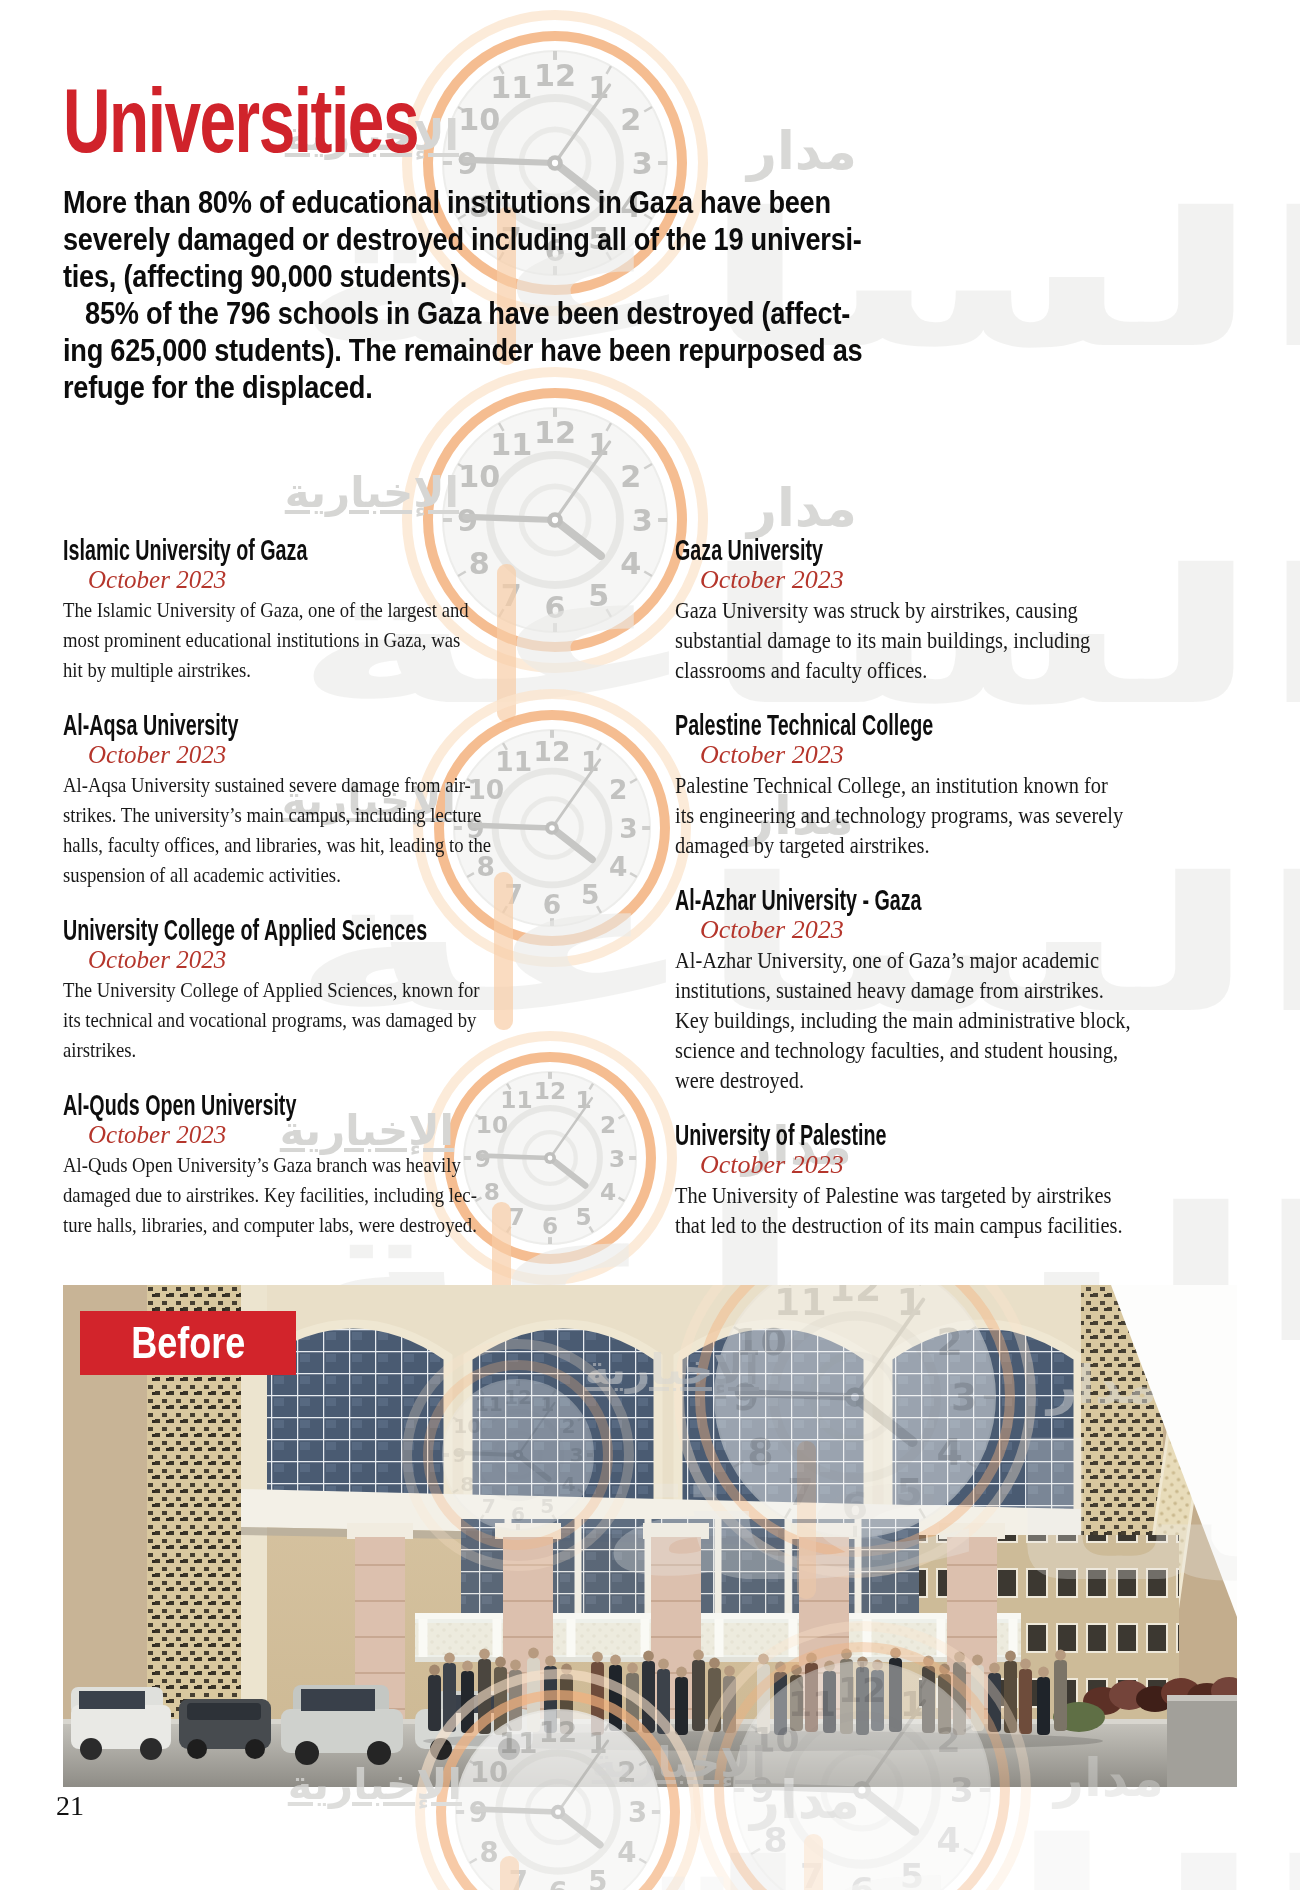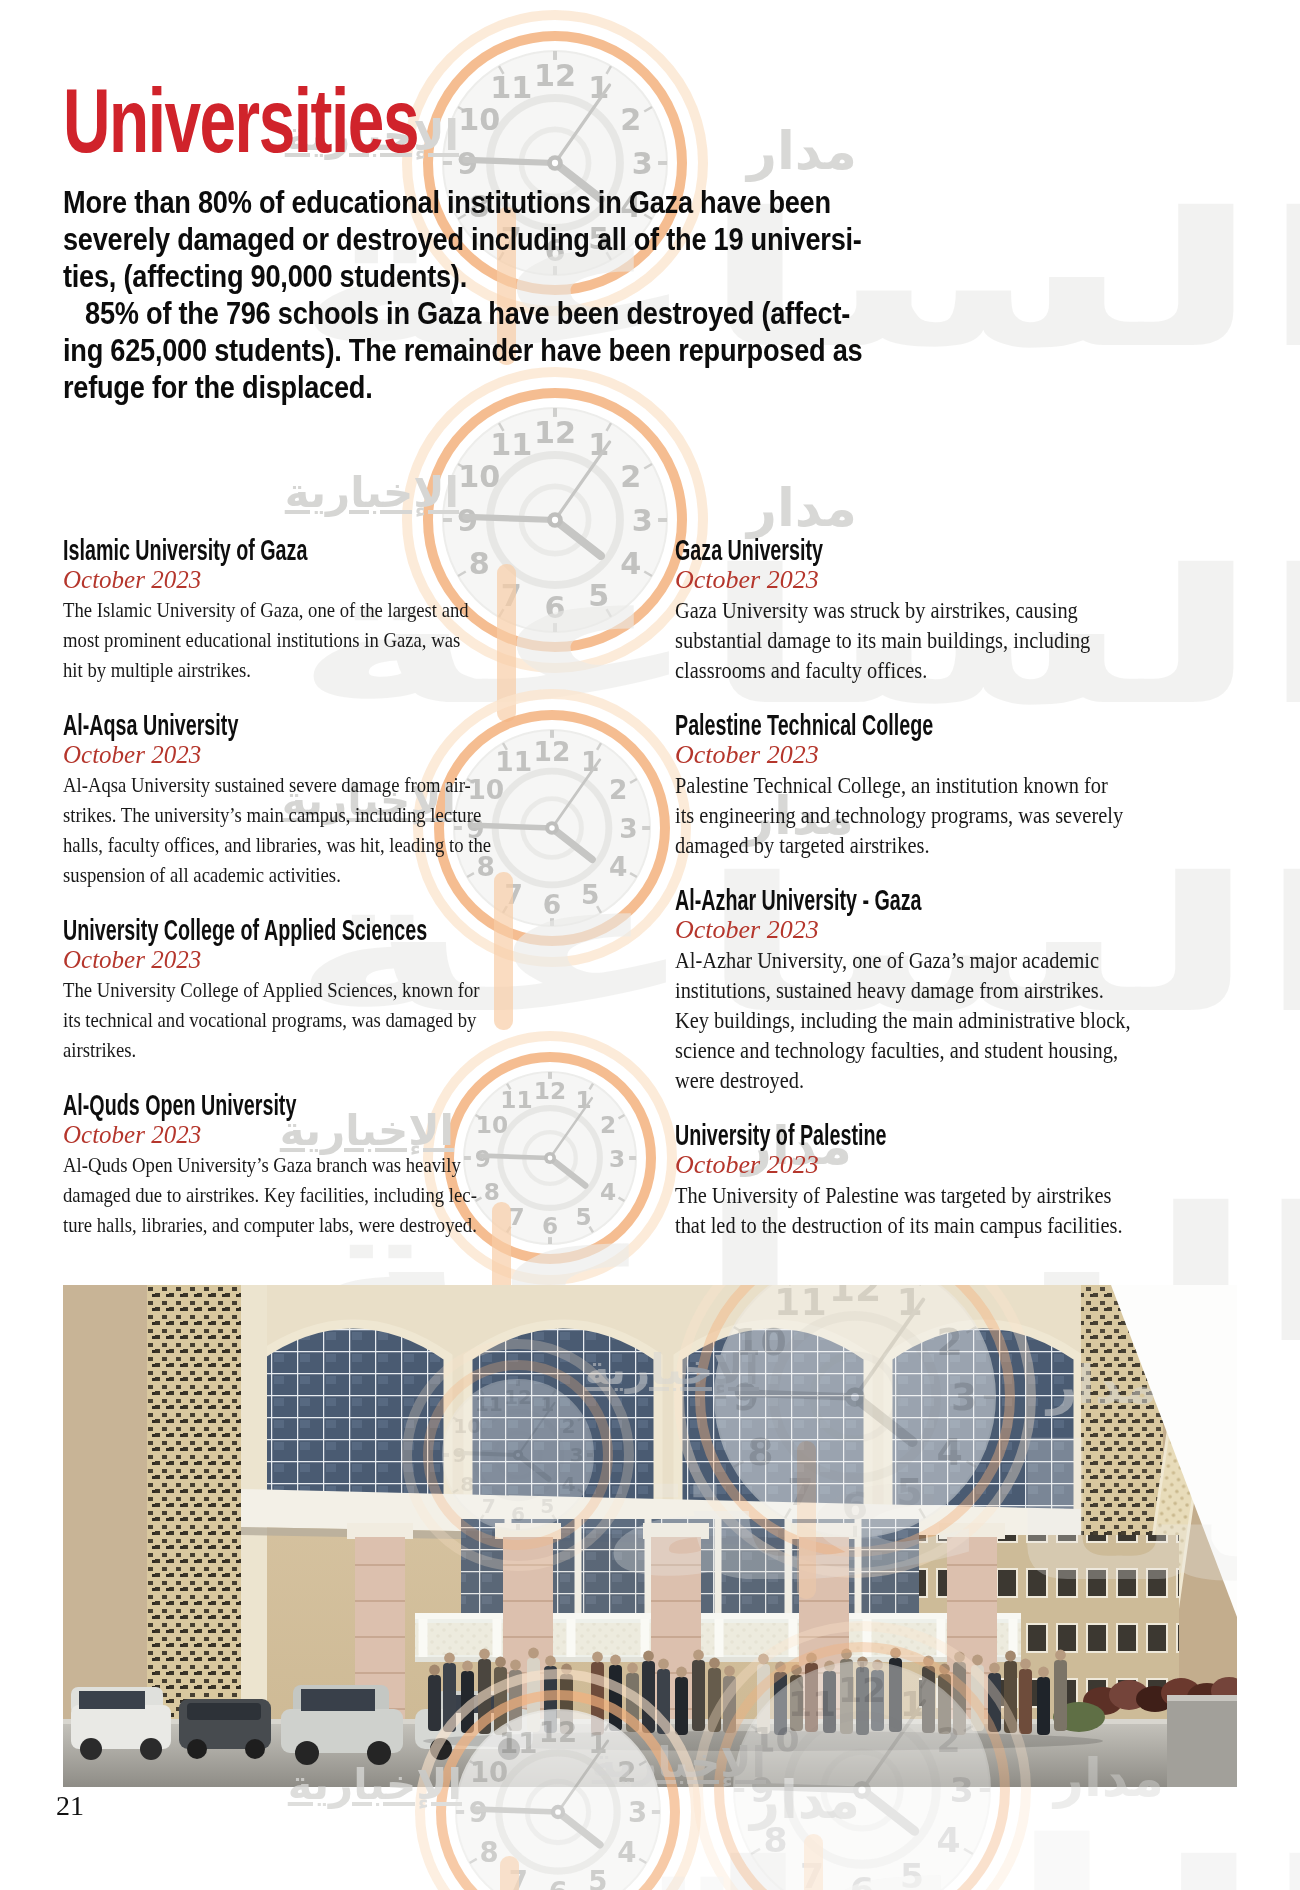--- a/index.html
+++ b/index.html
@@ -25,21 +25,21 @@
   .intro{position:absolute;left:63px;top:184px;width:1190px;z-index:3;font-weight:bold;font-size:32px;
          line-height:37px;color:#0c0c0c;letter-spacing:-.3px;transform:scaleX(.85);transform-origin:0 0;}
   .intro p{margin:0;white-space:pre-line;}
   .intro .p2{text-indent:26px;}
   .col{position:absolute;top:535px;z-index:3;}
   .col-left{left:63px;width:585px;}
   .col-right{left:675px;width:545px;}
   .entry{margin:0 0 25px 0;}
   .ehead{margin:0;font-size:29px;line-height:30px;font-weight:bold;color:#0e0e0e;
          transform:scaleX(.68);transform-origin:0 0;white-space:nowrap;letter-spacing:0;}
-  .edate{font-family:"Liberation Serif",serif;font-style:italic;font-size:25px;line-height:30px;color:#b5362c;}
+  .edate{font-family:"Liberation Serif",serif;font-style:italic;font-size:25px;line-height:30px;color:#b5362c;margin-left:25px;}
   .ebody{margin:0;font-family:"Liberation Serif",serif;font-size:22px;line-height:30px;color:#191919;
          white-space:pre-line;transform:scaleX(.85);transform-origin:0 0;width:118%;}
   .col-right .edate{font-size:26px;}
   .col-right .ebody{font-size:24px;}
   
   .photo{position:absolute;left:63px;top:1285px;width:1174px;height:502px;margin:0;overflow:hidden;
          background:#d9c7a6;z-index:2;}
   .photo svg{position:absolute;left:0;top:0;}
   .badge{position:absolute;left:17px;top:26px;width:216px;height:64px;display:flex;align-items:center;
          justify-content:center;z-index:8;background:#d2242b;}
@@ -677,20 +677,23 @@
             <line x1="138.99999999999997" y1="70" x2="138.99999999999997" y2="64" stroke="#cfcfcd" stroke-width="4"></line>
             <text x="138.99999999999997" y="80.5" text-anchor="middle" dominant-baseline="central" fill="#c2c2c0" font-size="20.25" font-weight="bold" font-family="&quot;DejaVu Sans&quot;,sans-serif">12</text>
             <line x1="139" y1="139" x2="79.03655037885426" y2="136.90603019784993" stroke="#c6c6c4" stroke-width="4.125" stroke-linecap="round"></line>
             <line x1="139" y1="139" x2="169.73241939066216" y2="163.01079753770068" stroke="#c6c6c4" stroke-width="5.625" stroke-linecap="round"></line>
             <line x1="139" y1="139" x2="175.5654978173792" y2="86.77905717657677" stroke="#c6c6c4" stroke-width="2.1" stroke-linecap="round"></line>
             <circle cx="139" cy="139" r="5.250000000000001" fill="#bfbfbd"></circle>
             <circle cx="139" cy="139" r="2.1" fill="#ffffff"></circle>
           </svg>
         </div>
       </div>
+    <div class="badge" style="background: rgb(210, 36, 43);">
+      <span>Before</span>
+    </div>
   </figure>
 
   <div class="pageno">21</div>
 
   <div id="wm-over" class="wm-layer">
       <div class="wm-tile" style="left: 98px; top: 1512px; opacity: 0.8;">
         <svg width="332" height="332" viewBox="0 0 332 332" style="position: absolute; left: 294px; top: 134px;">
           <circle cx="166" cy="166" r="138" fill="none" stroke="#fbe4cc" stroke-width="10" opacity="0.75"></circle>
           <circle cx="166" cy="166" r="117" fill="none" stroke="#f3b27e" stroke-width="10" opacity="0.85"></circle>
           <circle cx="166" cy="166" r="102" fill="#f6f6f5" stroke="#ececea" stroke-width="2" opacity="0.93"></circle>

